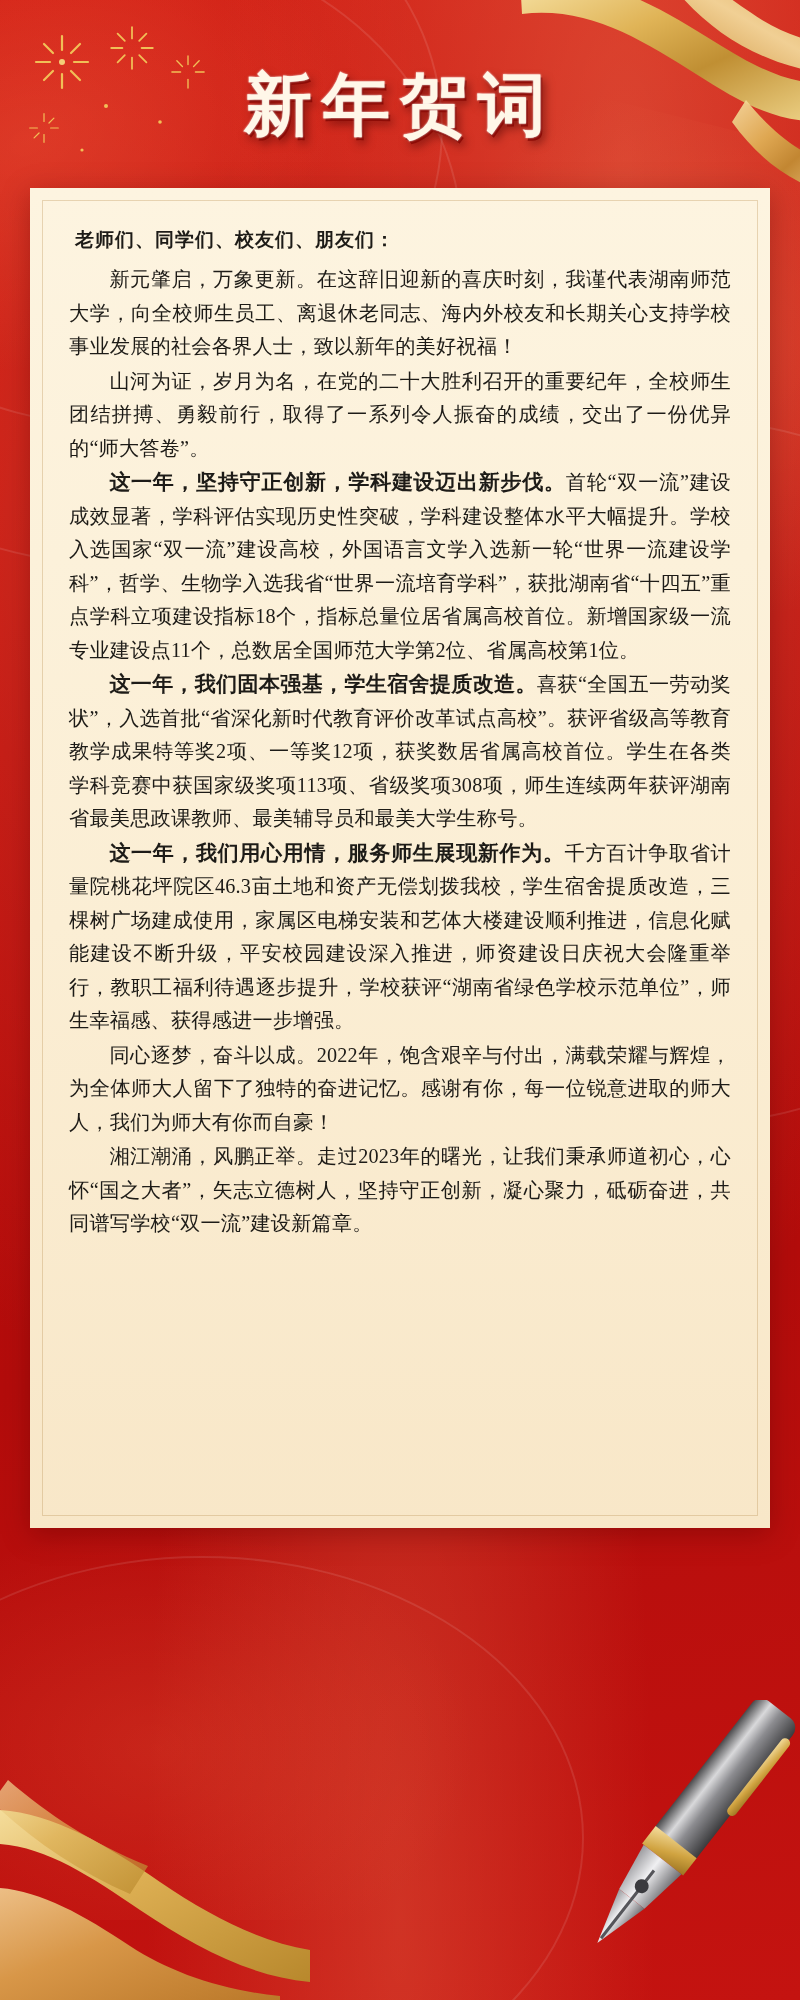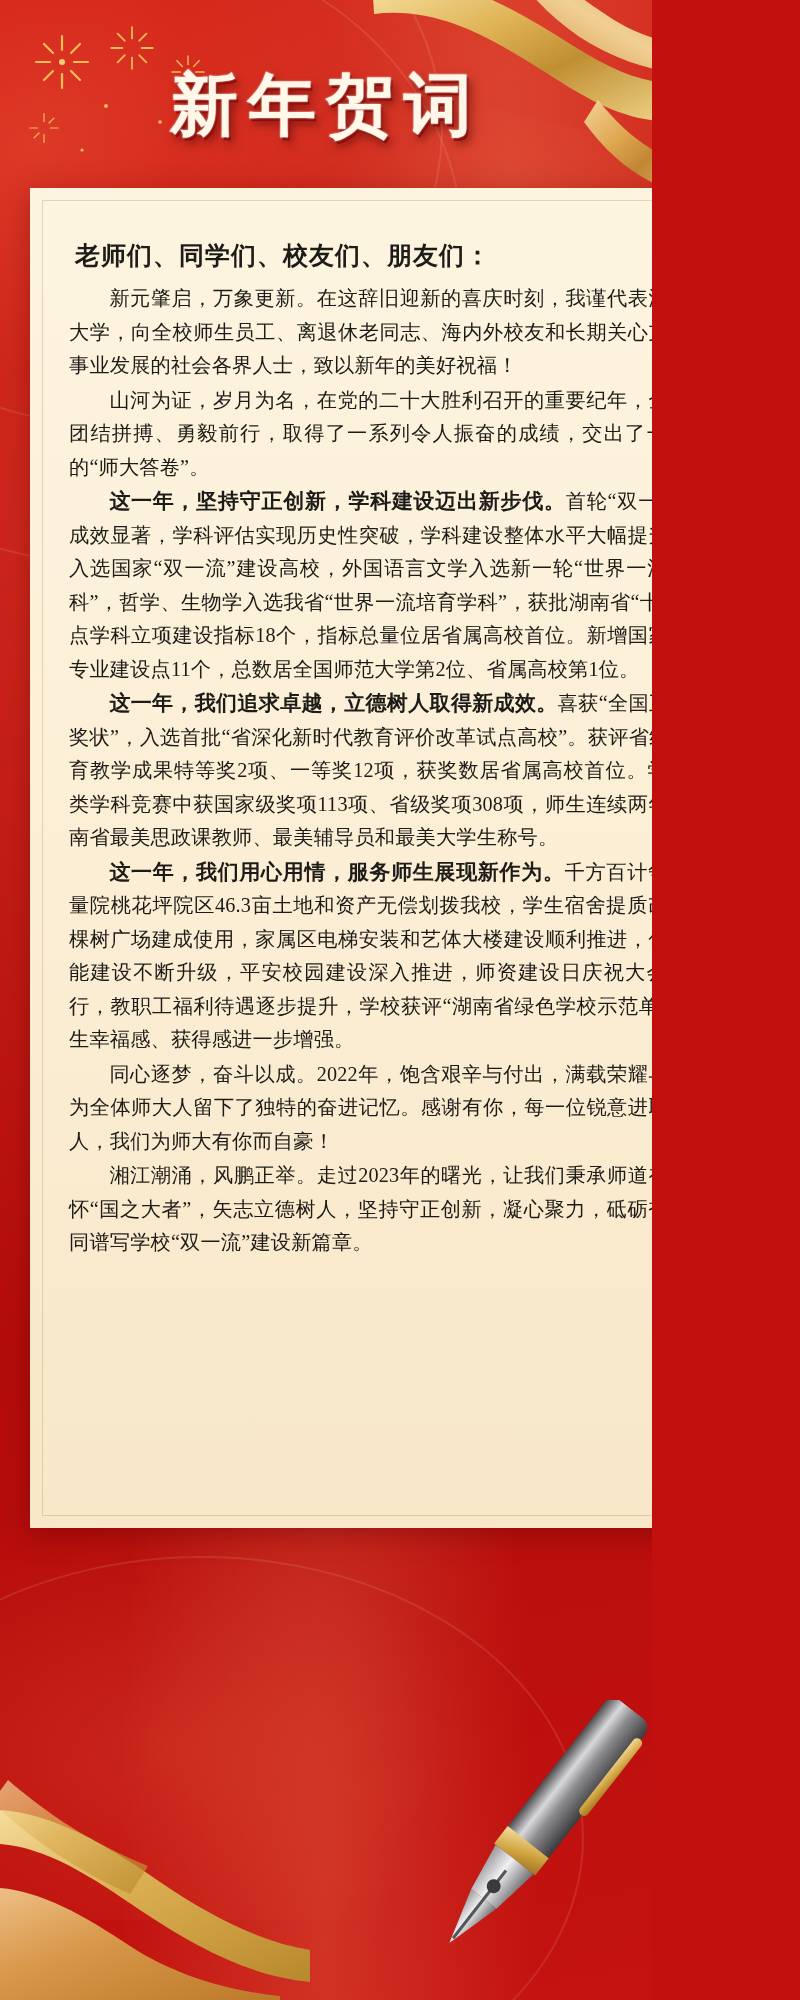--- a/index.html
+++ b/index.html
@@ -8,21 +8,21 @@
   }
   body {
     width: 800px;
     height: 2000px;
     font-family: "Liberation Serif", "DejaVu Serif", serif;
     background: #c1100e;
     overflow: hidden;
   }
   .poster {
     position: relative;
-    width: 652px;
+    width: 800px;
     height: 2000px;
     background:
       radial-gradient(ellipse at 78% 8%, rgba(255,170,120,0.30) 0%, rgba(193,16,14,0) 46%),
       radial-gradient(ellipse at 12% 26%, rgba(255,130,90,0.22) 0%, rgba(193,16,14,0) 40%),
       radial-gradient(ellipse at 50% 96%, rgba(255,150,100,0.25) 0%, rgba(170,10,10,0) 45%),
       linear-gradient(170deg, #d01b12 0%, #bd0f0d 35%, #b30c0b 65%, #c41310 100%);
     overflow: hidden;
   }
   
   .silk {
@@ -110,25 +110,25 @@
   }
   .card-inner {
     position: absolute;
     left: 12px; top: 12px; right: 12px; bottom: 12px;
     border: 1px solid rgba(190,150,90,0.35);
     padding: 22px 26px 18px 26px;
     box-sizing: border-box;
     overflow: hidden;
   }
   .salutation {
-    font-size: 25px;
+    font-size: 19px;
     font-weight: bold;
     color: #1d1b17;
     letter-spacing: 1px;
-    margin: 16px 0 10px 6px;
+    margin: 4px 0 10px 6px;
   }
   p.para {
     margin: 0 0 1px 0;
     font-size: 20.2px;
     line-height: 33.5px;
     color: #1d1b17;
     text-indent: 2em;
     text-align: justify;
     letter-spacing: .2px;
   }
@@ -269,21 +269,21 @@
       <p class="para">
         <span class="lead"></span><span>新元肇启，万象更新。在这辞旧迎新的喜庆时刻，我谨代表湖南师范大学，向全校师生员工、离退休老同志、海内外校友和长期关心支持学校事业发展的社会各界人士，致以新年的美好祝福！</span>
       </p>
       <p class="para">
         <span class="lead"></span><span>山河为证，岁月为名，在党的二十大胜利召开的重要纪年，全校师生团结拼搏、勇毅前行，取得了一系列令人振奋的成绩，交出了一份优异的“师大答卷”。</span>
       </p>
       <p class="para">
         <span class="lead">这一年，坚持守正创新，学科建设迈出新步伐。</span><span>首轮“双一流”建设成效显著，学科评估实现历史性突破，学科建设整体水平大幅提升。学校入选国家“双一流”建设高校，外国语言文学入选新一轮“世界一流建设学科”，哲学、生物学入选我省“世界一流培育学科”，获批湖南省“十四五”重点学科立项建设指标18个，指标总量位居省属高校首位。新增国家级一流专业建设点11个，总数居全国师范大学第2位、省属高校第1位。</span>
       </p>
       <p class="para">
-        <span class="lead">这一年，我们追求卓越，立德树人取得新成效。</span><span>喜获“全国五一劳动奖状”，入选首批“省深化新时代教育评价改革试点高校”。获评省级高等教育教学成果特等奖2项、一等奖12项，获奖数居省属高校首位。学生在各类学科竞赛中获国家级奖项113项、省级奖项308项，师生连续两年获评湖南省最美思政课教师、最美辅导员和最美大学生称号。</span>
+        <span class="lead">这一年，我们固本强基，学生宿舍提质改造。</span><span>喜获“全国五一劳动奖状”，入选首批“省深化新时代教育评价改革试点高校”。获评省级高等教育教学成果特等奖2项、一等奖12项，获奖数居省属高校首位。学生在各类学科竞赛中获国家级奖项113项、省级奖项308项，师生连续两年获评湖南省最美思政课教师、最美辅导员和最美大学生称号。</span>
       </p>
       <p class="para">
         <span class="lead">这一年，我们用心用情，服务师生展现新作为。</span><span>千方百计争取省计量院桃花坪院区46.3亩土地和资产无偿划拨我校，学生宿舍提质改造，三棵树广场建成使用，家属区电梯安装和艺体大楼建设顺利推进，信息化赋能建设不断升级，平安校园建设深入推进，师资建设日庆祝大会隆重举行，教职工福利待遇逐步提升，学校获评“湖南省绿色学校示范单位”，师生幸福感、获得感进一步增强。</span>
       </p>
       <p class="para">
         <span class="lead"></span><span>同心逐梦，奋斗以成。2022年，饱含艰辛与付出，满载荣耀与辉煌，为全体师大人留下了独特的奋进记忆。感谢有你，每一位锐意进取的师大人，我们为师大有你而自豪！</span>
       </p>
       <p class="para">
         <span class="lead"></span><span>湘江潮涌，风鹏正举。走过2023年的曙光，让我们秉承师道初心，心怀“国之大者”，矢志立德树人，坚持守正创新，凝心聚力，砥砺奋进，共同谱写学校“双一流”建设新篇章。</span>
       </p>

